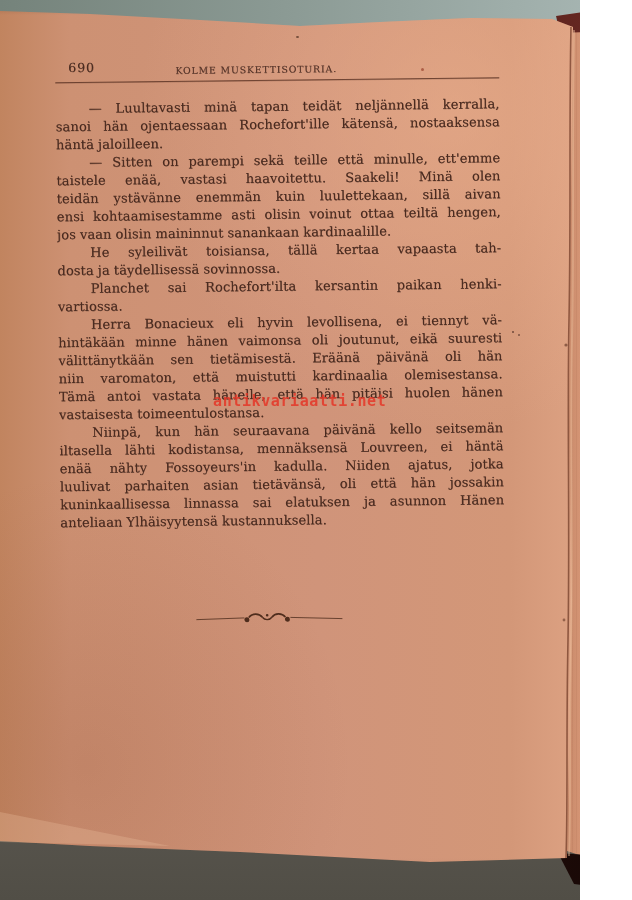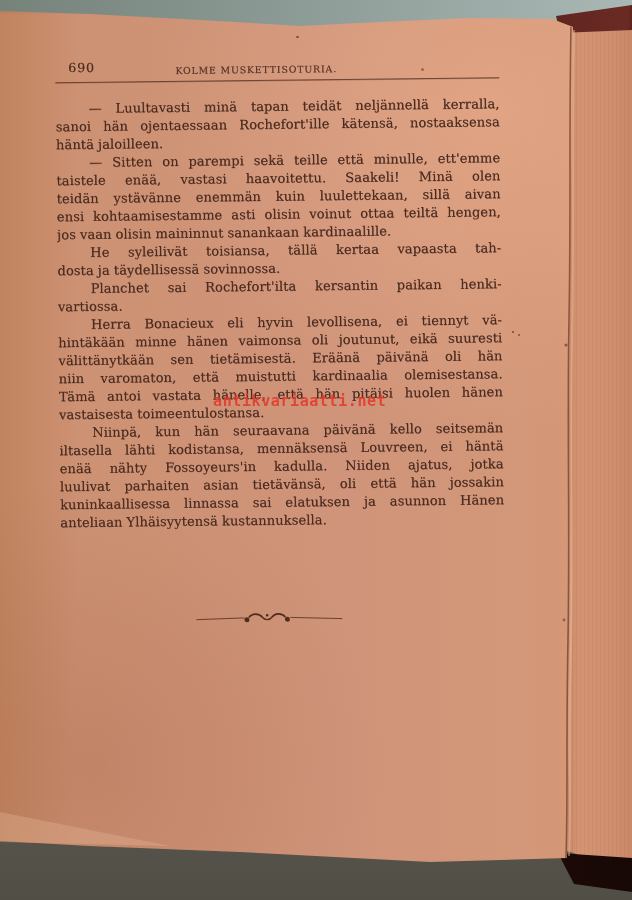--- a/index.html
+++ b/index.html
@@ -3,21 +3,21 @@
 <meta charset="utf-8">
 <style>
   :root{
     --paper:#cf9376; --paper-dark:#c1845f; --paper-light:#dda283;
     --ink:#4a2b20; --rule:#5d3526; --watermark-red:#e53728;
     --cover-maroon:#6e2d26; --cover-dark:#2c110c;
     --bg-top-left:#75837b; --bg-top-right:#a9b8b5; --bg-bottom:#55524a;
   }
   html,body{margin:0;padding:0;}
   body{font-family:"DejaVu Serif", serif; width:632px; height:900px; overflow:hidden;}
-  .scene{position:relative; width:632px; height:900px; overflow:hidden; background:var(--bg-bottom);}
+  .scene{position:relative; width:580px; height:900px; overflow:hidden; background:var(--bg-bottom);}
 
   .bg-top{position:absolute; left:0; top:0; width:632px; height:70px;
     background:linear-gradient(90deg, var(--bg-top-left) 0%, #8b9a94 45%, var(--bg-top-right) 100%); z-index:1;}
   .bg-bottom{position:absolute; left:0; top:700px; width:632px; height:200px;
     background:linear-gradient(180deg,#6b675e 0%, #5a5750 40%, #514e46 100%); z-index:1;}
 
   
   .page-stack{position:absolute; left:552px; top:0; width:80px; height:900px; z-index:2;
     clip-path:polygon(16px 22px, 80px 8px, 80px 872px, 12px 850px);
     background:

